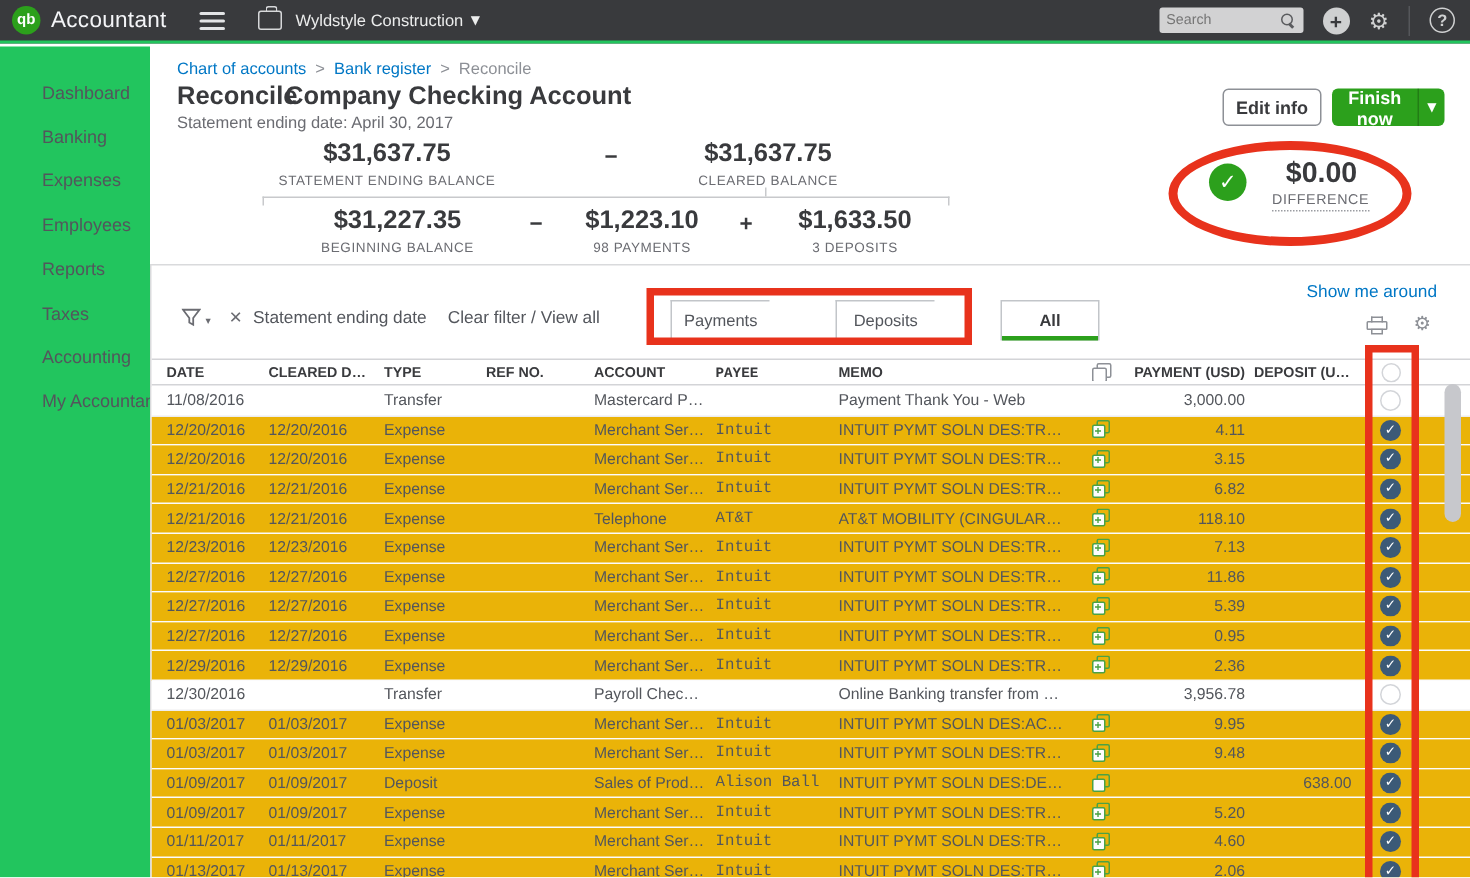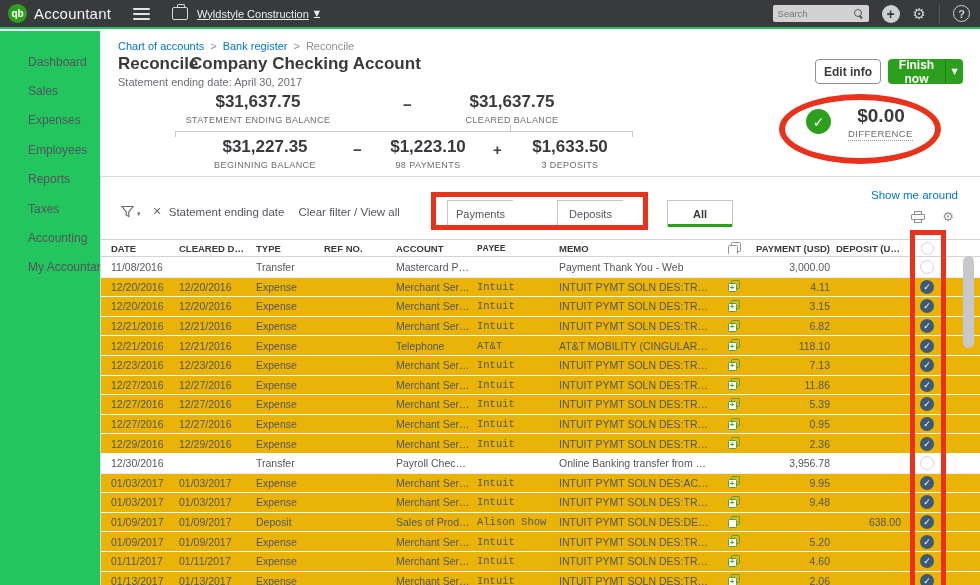--- a/index.html
+++ b/index.html
@@ -11,21 +11,21 @@
   .topbar { position:absolute; left:0; top:0; width:980px; height:29px; background:#393a3d;
             border-bottom:2px solid #22c55e; display:flex; align-items:center; padding:0 10px 0 8px; }
   .qb-logo { width:19px; height:19px; border-radius:50%; background:#2ca01c; color:#fff;
              font-size:10px; font-weight:bold; display:flex; align-items:center; justify-content:center; }
   .brand { color:#f4f5f8; font-size:15px; margin-left:7px; letter-spacing:.2px; }
   .hamburger { margin-left:22px; width:17px; display:flex; flex-direction:column; gap:3px; cursor:pointer; }
   .hamburger i { display:block; height:2px; background:#e3e4e6; border-radius:1px; }
   .briefcase { margin-left:22px; width:16px; height:13px; border:1.5px solid #d7d8da; border-radius:2px; position:relative; }
   .briefcase:before { content:""; position:absolute; left:3.5px; top:-4px; width:6px; height:3px;
                       border:1.5px solid #d7d8da; border-bottom:none; border-radius:2px 2px 0 0; }
-  .company { color:#eceded; font-size:11px; margin-left:9px; display:flex; align-items:center; gap:5px; cursor:pointer;text-decoration:underline; }
+  .company { color:#eceded; font-size:11px; margin-left:9px; display:flex; align-items:center; gap:5px; cursor:pointer; }
   .caret { font-size:8px; color:#eceded; font-family:"DejaVu Sans", sans-serif; }
   .top-right { margin-left:auto; display:flex; align-items:center; gap:13px; }
   .searchbox { width:96px; height:17px; background:#d2d2d3; border-radius:2px; display:flex; align-items:center; padding:0 5px; }
   .searchbox input { flex:1; min-width:0; background:transparent; border:none; outline:none; font-size:9.5px;
                      color:#555; font-family:"Liberation Sans", sans-serif; }
   .mag { width:10px; height:10px; position:relative; flex:none; }
   .mag:before { content:""; position:absolute; left:0; top:0; width:6px; height:6px; border:1.5px solid #5a5b5e; border-radius:50%; }
   .mag:after { content:""; position:absolute; left:6.5px; top:6.5px; width:4px; height:1.5px; background:#5a5b5e; transform:rotate(45deg); transform-origin:0 0; }
   .plus-circ { width:18px; height:18px; border-radius:50%; background:#cfd0d1; color:#393a3d;
                font-size:14px; font-weight:bold; display:flex; align-items:center; justify-content:center; cursor:pointer; }
@@ -167,21 +167,21 @@
       </div>
       <div class="plus-circ">+</div>
       <div class="gear-top">⚙</div>
       <div class="top-div"></div>
       <div class="help-circ">?</div>
     </div>
   </div>
 
   <div class="sidebar">
       <div class="side-item">Dashboard</div>
-      <div class="side-item">Sales</div>
+      <div class="side-item">Banking</div>
       <div class="side-item">Expenses</div>
       <div class="side-item">Employees</div>
       <div class="side-item">Reports</div>
       <div class="side-item">Taxes</div>
       <div class="side-item">Accounting</div>
       <div class="side-item">My Accountant</div>
     </div>
 
   <div class="breadcrumb"><span class="crumb link">Chart of accounts</span><span class="sep">&gt;</span><span class="crumb link">Bank register</span><span class="sep">&gt;</span><span class="crumb">Reconcile</span></div>
   <div class="page-title">Reconcile</div>
@@ -526,21 +526,21 @@
       <div class="cell c-check">
             <span class="row-check on"></span>
           </div>
     </div>
         <div class="trow checked">
       <div class="cell c-date">01/09/2017</div>
       <div class="cell c-cleared">01/09/2017</div>
       <div class="cell c-type">Deposit</div>
       <div class="cell c-ref"></div>
       <div class="cell c-account">Sales of Product ...</div>
-      <div class="cell c-payee">Alison Show</div>
+      <div class="cell c-payee">Alison Ball</div>
       <div class="cell c-memo">INTUIT PYMT SOLN DES:DEPOSIT ID:</div>
       <div class="cell c-attach">
             <span class="att copy">
               <span class="a-back"></span>
               <span class="a-front"></span>
             </span>
           </div>
       <div class="cell c-payment"></div>
       <div class="cell c-deposit">638.00</div>
       <div class="cell c-check">

